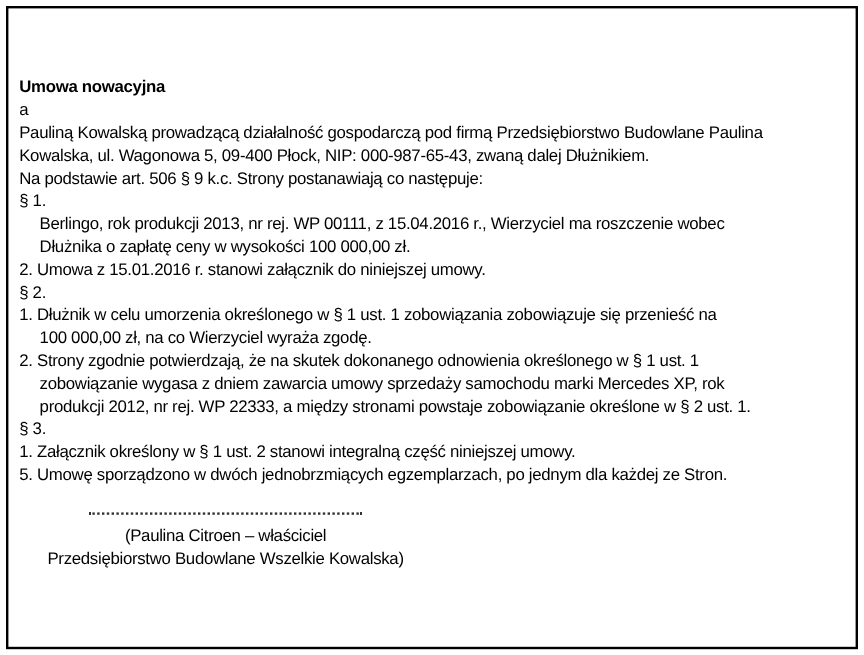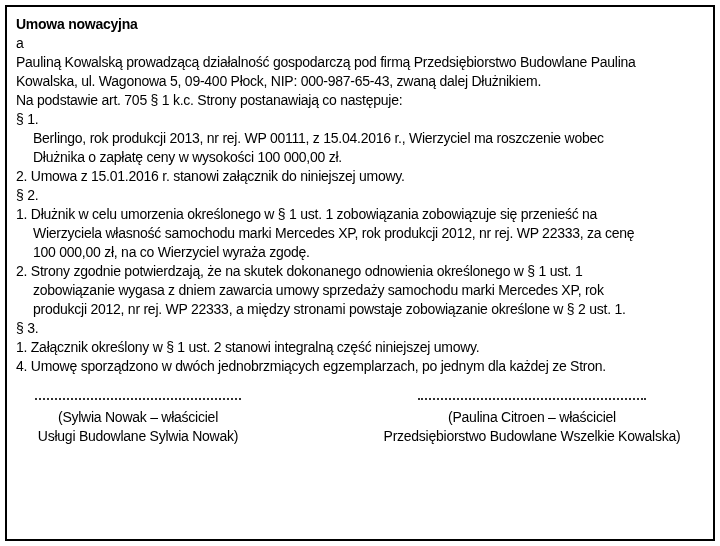--- a/index.html
+++ b/index.html
@@ -22,20 +22,21 @@
     height: 100%;
     border: 2px solid #000000;
     padding: 8px 9px 6px 9px;
     overflow: hidden;
   }
   .doc-body {
     font-size: 14px;
     line-height: 19px;
     letter-spacing: -0.25px;
     color: #000000;
+    margin-top: 48px;
   }
   .line {
     white-space: nowrap;
   }
   .line.title {
     font-weight: bold;
   }
   .line.indent {
     padding-left: 17px;
   }
@@ -71,43 +72,37 @@
 <body>
 
 <div class="page">
   <div class="frame">
 
     <div class="doc-body">
         <div class="line title">Umowa nowacyjna</div>
         <div class="line body">a</div>
         <div class="line body">Pauliną Kowalską prowadzącą działalność gospodarczą pod firmą Przedsiębiorstwo Budowlane Paulina</div>
         <div class="line body">Kowalska, ul. Wagonowa 5, 09-400 Płock, NIP: 000-987-65-43, zwaną dalej Dłużnikiem.</div>
-        <div class="line body">Na podstawie art. 705 § 1 k.c. Strony postanawiają co następuje:</div>
+        <div class="line body">Na podstawie art. 506 § 9 k.c. Strony postanawiają co następuje:</div>
         <div class="line body">§ 1.</div>
         <div class="line indent">Berlingo, rok produkcji 2013, nr rej. WP 00111, z 15.04.2016 r., Wierzyciel ma roszczenie wobec</div>
         <div class="line indent">Dłużnika o zapłatę ceny w wysokości 100 000,00 zł.</div>
         <div class="line body">2. Umowa z 15.01.2016 r. stanowi załącznik do niniejszej umowy.</div>
         <div class="line body">§ 2.</div>
         <div class="line body">1. Dłużnik w celu umorzenia określonego w § 1 ust. 1 zobowiązania zobowiązuje się przenieść na</div>
-        <div class="line indent">Wierzyciela własność samochodu marki Mercedes XP, rok produkcji 2012, nr rej. WP 22333, za cenę</div>
         <div class="line indent">100 000,00 zł, na co Wierzyciel wyraża zgodę.</div>
         <div class="line body">2. Strony zgodnie potwierdzają, że na skutek dokonanego odnowienia określonego w § 1 ust. 1</div>
         <div class="line indent">zobowiązanie wygasa z dniem zawarcia umowy sprzedaży samochodu marki Mercedes XP, rok</div>
         <div class="line indent">produkcji 2012, nr rej. WP 22333, a między stronami powstaje zobowiązanie określone w § 2 ust. 1.</div>
         <div class="line body">§ 3.</div>
         <div class="line body">1. Załącznik określony w § 1 ust. 2 stanowi integralną część niniejszej umowy.</div>
-        <div class="line body">4. Umowę sporządzono w dwóch jednobrzmiących egzemplarzach, po jednym dla każdej ze Stron.</div>
+        <div class="line body">5. Umowę sporządzono w dwóch jednobrzmiących egzemplarzach, po jednym dla każdej ze Stron.</div>
       </div>
 
     <div class="signature-row">
-      <div class="signature-block left">
-        <span class="dotted-line"></span>
-        <div>(Sylwia Nowak – właściciel</div>
-        <div>Usługi Budowlane Sylwia Nowak)</div>
-      </div>
       <div class="signature-block right">
         <span class="dotted-line"></span>
         <div>(Paulina Citroen – właściciel</div>
         <div>Przedsiębiorstwo Budowlane Wszelkie Kowalska)</div>
       </div>
     </div>
 
   </div>
 </div>
 

